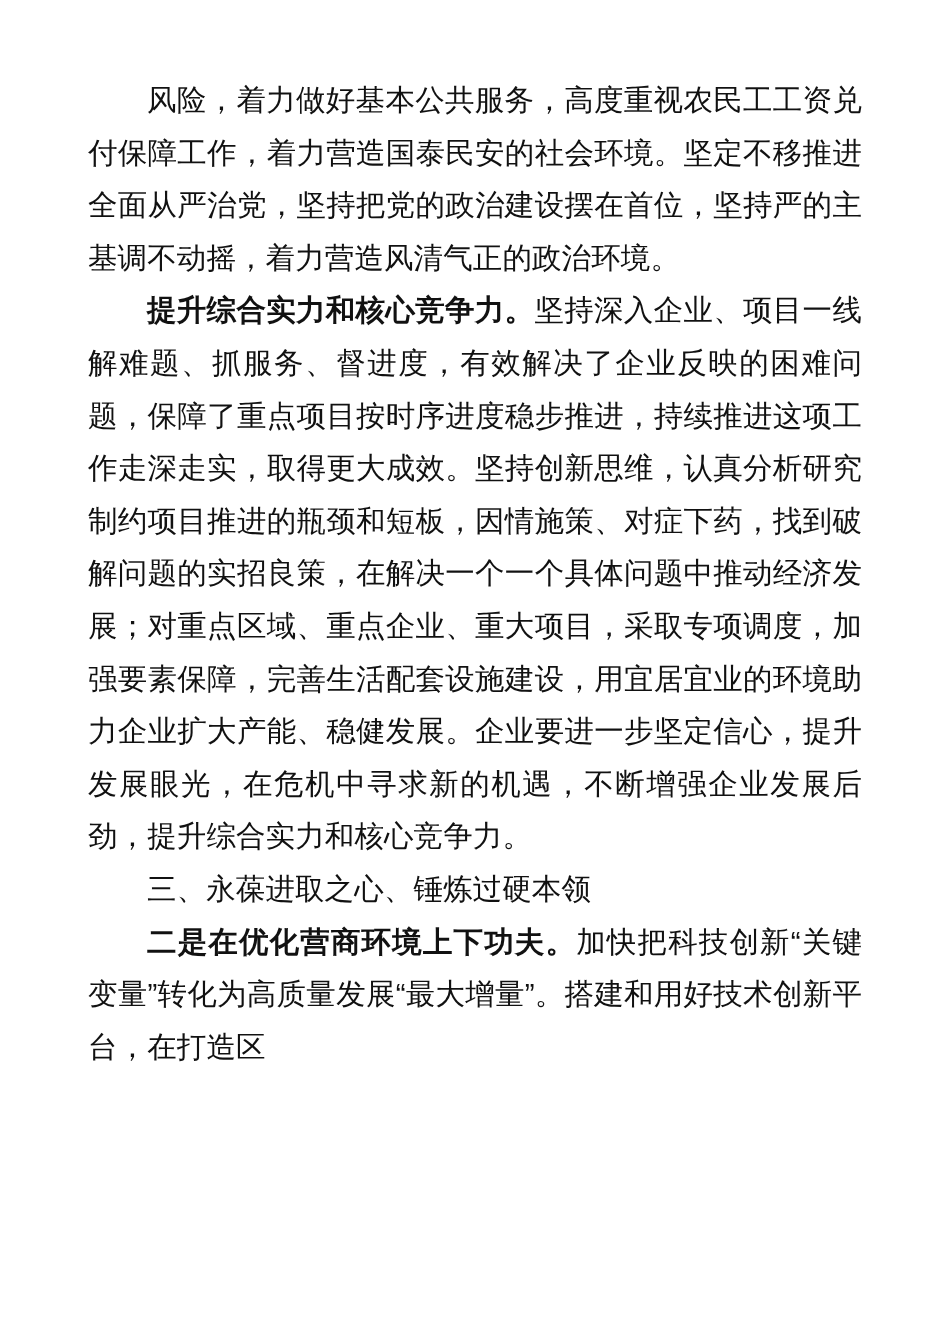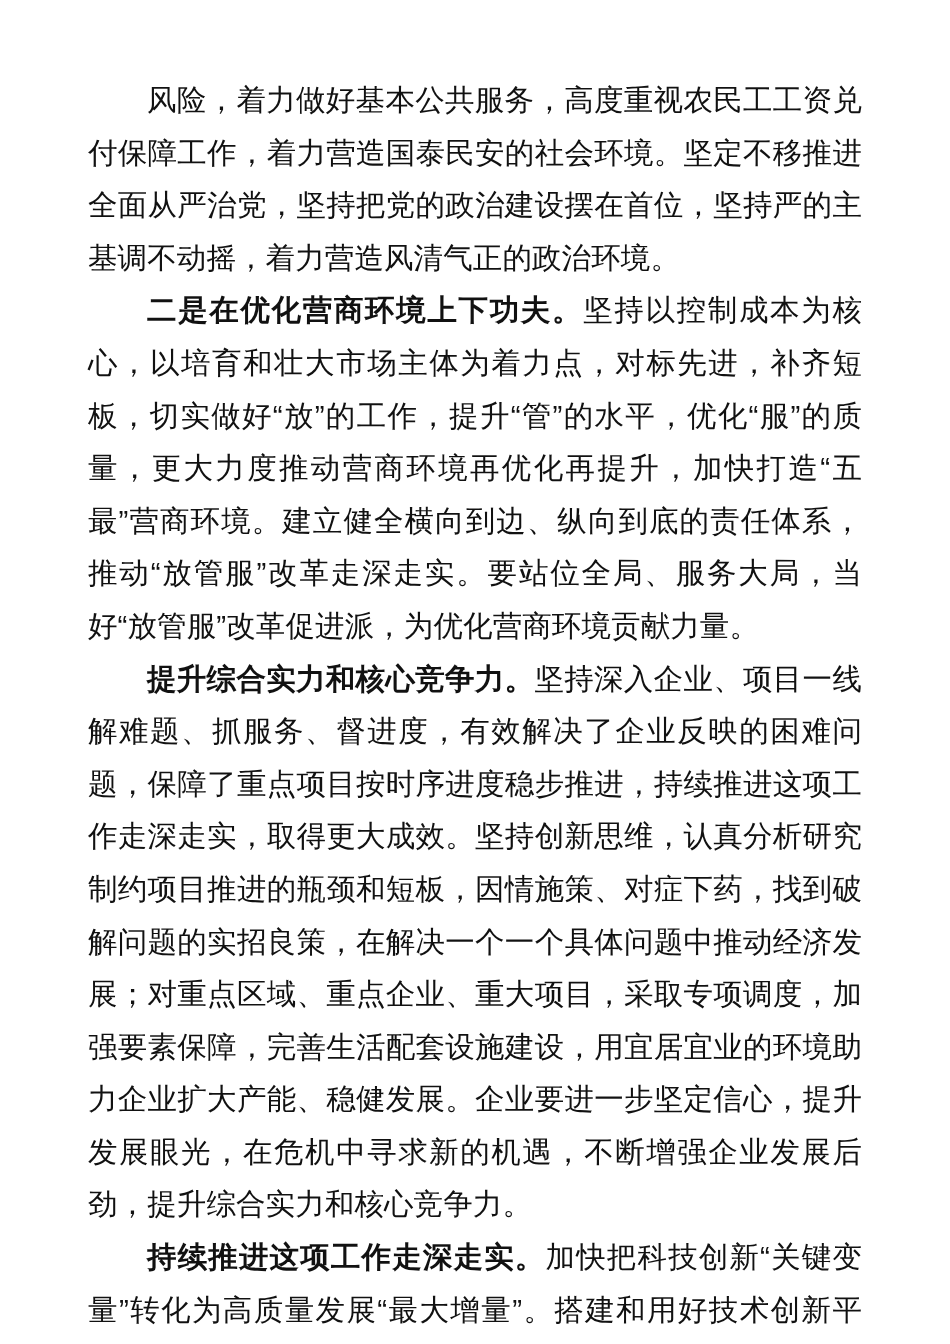--- a/index.html
+++ b/index.html
@@ -49,27 +49,27 @@
 </head>
 <body>
 
 <div class="page">
   <div class="content">
 
     <p class="para">
       <span>风险，着力做好基本公共服务，高度重视农民工工资兑付保障工作，着力营造国泰民安的社会环境。坚定不移推进全面从严治党，坚持把党的政治建设摆在首位，坚持严的主基调不动摇，着力营造风清气正的政治环境。</span>
     </p>
 
-    <p class="para">
-      <span class="lead">二是在优化营商环境上下功夫。</span><span>坚持以控制成本为核心，以培育和壮大市场主体为着力点，对标先进，补齐短板，切实做好“放”的工作，提升“管”的水平，优化“服”的质量，更大力度推动营商环境再优化再提升，加快打造“五最”营商环境。建立健全横向到边、纵向到底的责任体系，推动“放管服”改革走深走实。要站位全局、服务大局，当好“放管服”改革促进派，为优化营商环境贡献力量。</span>
-    </p>
 
     <p class="para">
       <span class="lead">提升综合实力和核心竞争力。</span><span>坚持深入企业、项目一线解难题、抓服务、督进度，有效解决了企业反映的困难问题，保障了重点项目按时序进度稳步推进，持续推进这项工作走深走实，取得更大成效。坚持创新思维，认真分析研究制约项目推进的瓶颈和短板，因情施策、对症下药，找到破解问题的实招良策，在解决一个一个具体问题中推动经济发展；对重点区域、重点企业、重大项目，采取专项调度，加强要素保障，完善生活配套设施建设，用宜居宜业的环境助力企业扩大产能、稳健发展。企业要进一步坚定信心，提升发展眼光，在危机中寻求新的机遇，不断增强企业发展后劲，提升综合实力和核心竞争力。</span>
     </p>
 
+    <p class="para heading-line">
+      <span>三、永葆进取之心、锤炼过硬本领</span>
+    </p>
 
     <p class="para">
-      <span class="lead">持续推进这项工作走深走实。</span><span>加快把科技创新“关键变量”转化为高质量发展“最大增量”。搭建和用好技术创新平台，在打造区</span>
+      <span class="lead">二是在优化营商环境上下功夫。</span><span>加快把科技创新“关键变量”转化为高质量发展“最大增量”。搭建和用好技术创新平台，在打造区</span>
     </p>
 
   </div>
 </div>
 
 </body></html>

